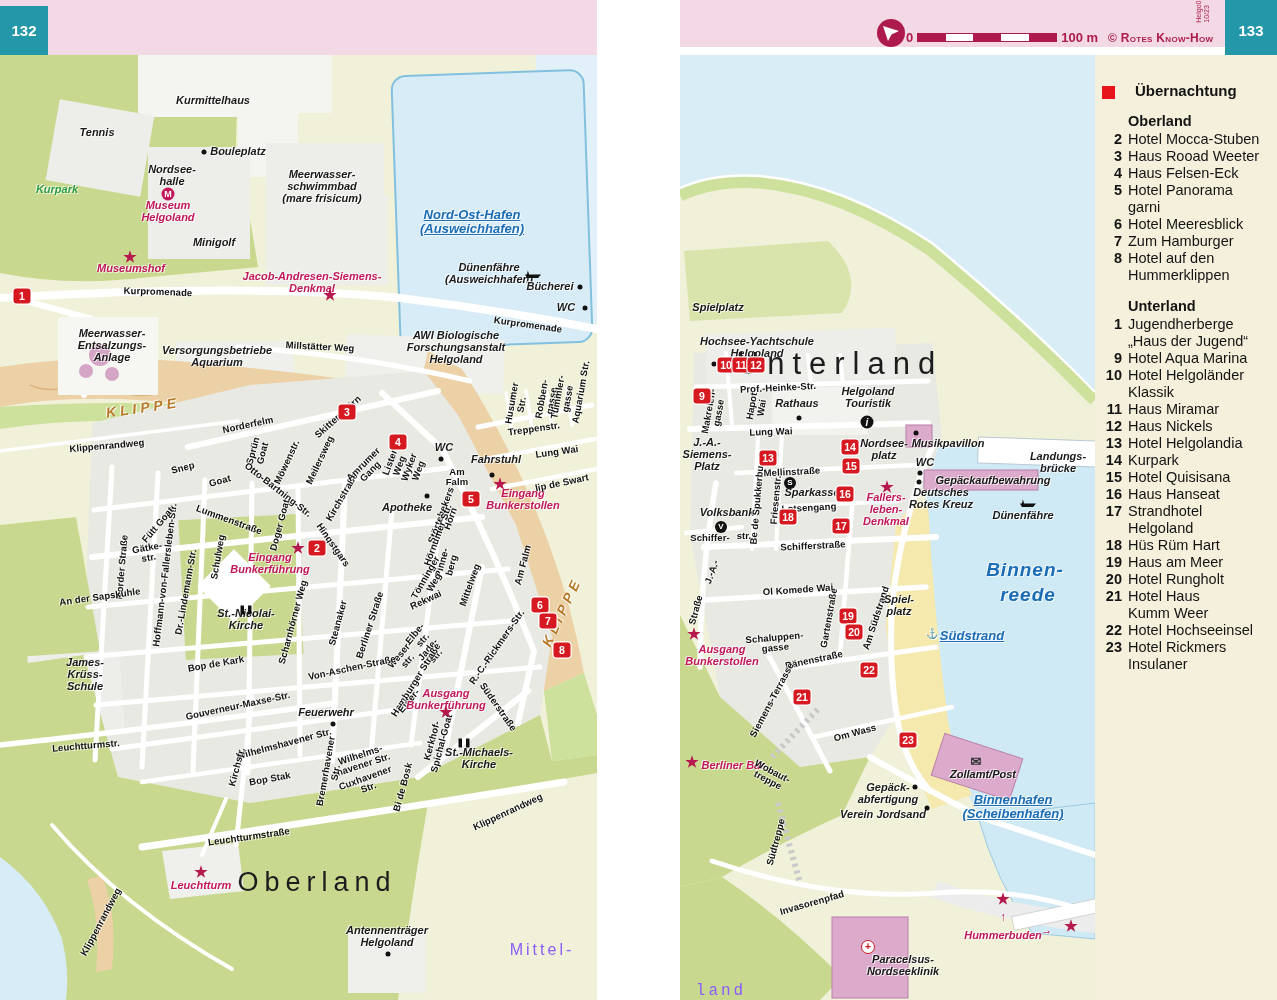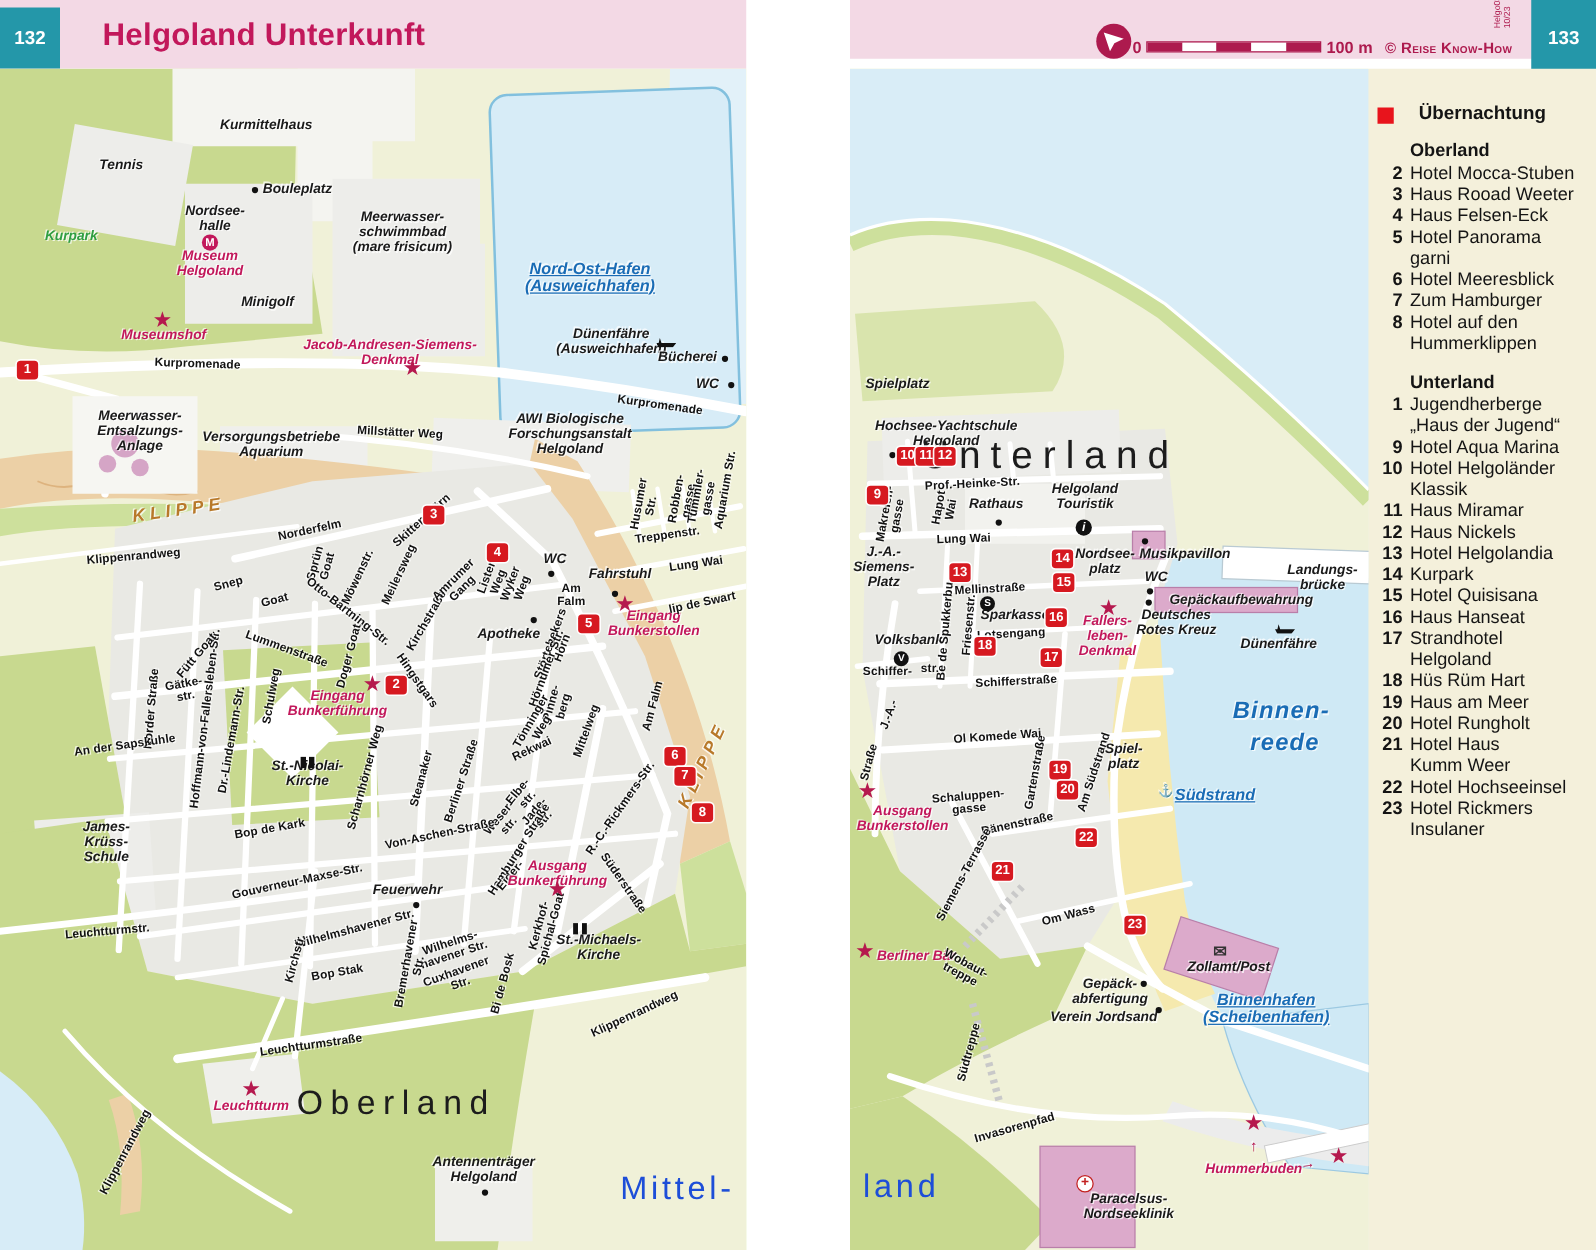--- a/index.html
+++ b/index.html
@@ -50,21 +50,21 @@
     text-shadow:1px 1px 0 rgba(255,255,255,.75), -1px -1px 0 rgba(255,255,255,.75);
   }
   .street { font-size:9.5px; font-style:normal; letter-spacing:0.1px; color:#111; }
   .red    { color:#c2185b; }
   .water  { color:#1a6cb5; font-size:13px;text-decoration:underline; }
   .waterbig { color:#1a6cb5; font-size:19px; letter-spacing:1px; }
   .green  { color:#2f9e41; }
   .brown  { color:#b8792a; font-size:14px; letter-spacing:4px; }
   .big  { font-size:31px; font-weight:400; font-style:normal; letter-spacing:8px; color:#1c1c1c; text-shadow:none; }
   .big2 { font-size:27px; font-weight:400; font-style:normal; letter-spacing:6px; color:#1c1c1c; text-shadow:none; }
-  .big3 { font-size:26px; font-weight:400; font-style:normal; letter-spacing:3px; color:#1d4ed8; text-shadow:none; }
+  .big3 { font-size:16px; font-weight:400; font-style:normal; letter-spacing:3px; color:#8b5cf6; text-shadow:none; }
   .star { color:#b5194e; font-size:15px; font-style:normal; text-shadow:none; }
   .redarrow { color:#b5194e; font-size:12px; font-style:normal; }
   .dotpt { width:5px; height:5px; background:#111; border-radius:50%; }
   .ship  { width:16px; height:8px; background:#111;
            clip-path:polygon(0% 55%,12% 55%,18% 5%,26% 55%,100% 55%,82% 100%,12% 100%); }
   .church{ width:11px; height:9px;
            background:linear-gradient(90deg,#111 0 36%,transparent 36% 64%,#111 64% 100%); }
   .micon { width:13px; height:13px; border-radius:50%; background:#c2185b; color:#fff;
            font-size:9px; font-weight:700; font-style:normal; line-height:13px; text-shadow:none; }
   .info  { width:13px; height:13px; border-radius:50%; background:#111; color:#fff;
@@ -91,41 +91,40 @@
   .legend-num { width:20px; text-align:right; font-weight:700; flex:0 0 auto; padding-right:6px; }
   .legend-name { white-space:pre-line; }
 </style>
 </head>
 <body>
 
 <div id="page">
 
   <div class="hdr" id="hdr-left"></div>
   <div class="pagenum" id="pagenum-left">132</div>
-  <div id="map-title">Helgoland Unterkunft</div>
 
   <div class="hdr" id="hdr-right"></div>
   <div id="compass">
     <svg width="30" height="30" viewBox="0 0 30 30">
       <circle cx="15" cy="15" r="14" fill="#ad1a4e"></circle>
       <path d="M7,8 L23,13 L15.5,16.5 L12,23 Z" fill="#ffffff"></path>
     </svg>
   </div>
   <div id="scalebar-wrap">
     <span>0</span>
     <span id="scalebar">
       <span class="seg-d"></span>
         <span class="seg-w"></span>
         <span class="seg-d"></span>
         <span class="seg-w"></span>
         <span class="seg-d"></span>
     </span>
     <span>100 m</span>
   </div>
-  <div id="copyright">© Reise Know-How</div>
+  <div id="copyright">© Rotes Know-How</div>
   <div id="edition">Helgo03
 10/23</div>
   <div class="pagenum" id="pagenum-right">133</div>
 
   <div id="map-left">
     <svg width="597" height="945" viewBox="0 0 597 945">
       <rect width="597" height="945" fill="#f0f1d8"></rect>
       <path d="M536,0 L597,0 L597,268 L545,272 Q532,150 536,0 Z" fill="#e2f1f9"></path>
       <rect x="396" y="18" width="192" height="272" rx="14" fill="#d7ecf7" stroke="#82c0de" stroke-width="2" transform="rotate(-2 492 154)"></rect>
       <path d="M0,0 L238,0 L236,92 Q250,160 258,212 L150,222 Q70,232 0,218 Z" fill="#c8d98f"></path>
@@ -581,21 +580,21 @@
       <span class="lbl" style="left: 888px; top: 794px; transform: translate(-50%, -50%) rotate(0deg);">Gepäck-
 abfertigung</span>
       <span class="lbl" style="left: 883px; top: 815px; transform: translate(-50%, -50%) rotate(0deg);">Verein Jordsand</span>
       <span class="lbl water" style="left: 1013px; top: 807px; transform: translate(-50%, -50%) rotate(0deg);">Binnenhafen
 (Scheibenhafen)</span>
       <span class="lbl street" style="left: 776px; top: 842px; transform: translate(-50%, -50%) rotate(-75deg);">Südtreppe</span>
       <span class="lbl street" style="left: 812px; top: 903px; transform: translate(-50%, -50%) rotate(-16deg);">Invasorenpfad</span>
       <span class="lbl" style="left: 903px; top: 966px; transform: translate(-50%, -50%) rotate(0deg);">Paracelsus-
 Nordseeklinik</span>
       <span class="lbl red" style="left: 1003px; top: 936px; transform: translate(-50%, -50%) rotate(0deg);">Hummerbuden</span>
-      <span class="lbl big3" style="left: 721px; top: 949px; transform: translate(-50%, -50%) rotate(0deg);">land</span>
+      <span class="lbl big3" style="left: 721px; top: 992px; transform: translate(-50%, -50%) rotate(0deg); font-family: Liberation Mono, monospace;">land</span>
       <span class="lbl star" style="left: 887px; top: 487px; transform: translate(-50%, -50%) rotate(0deg);">★</span>
       <span class="lbl star" style="left: 694px; top: 634px; transform: translate(-50%, -50%) rotate(0deg);">★</span>
       <span class="lbl star" style="left: 692px; top: 762px; transform: translate(-50%, -50%) rotate(0deg);">★</span>
       <span class="lbl star" style="left: 1003px; top: 899px; transform: translate(-50%, -50%) rotate(0deg);">★</span>
       <span class="lbl star" style="left: 1071px; top: 926px; transform: translate(-50%, -50%) rotate(0deg);">★</span>
       <span class="lbl redarrow" style="left: 1003px; top: 917px; transform: translate(-50%, -50%) rotate(0deg);">↑</span>
       <span class="lbl redarrow" style="left: 1046px; top: 931px; transform: translate(-50%, -50%) rotate(-8deg);">→</span>
       <span class="lbl dotpt" style="left: 714px; top: 364px; transform: translate(-50%, -50%) rotate(0deg);"></span>
       <span class="lbl dotpt" style="left: 799px; top: 418px; transform: translate(-50%, -50%) rotate(0deg);"></span>
       <span class="lbl dotpt" style="left: 916px; top: 433px; transform: translate(-50%, -50%) rotate(0deg);"></span>

